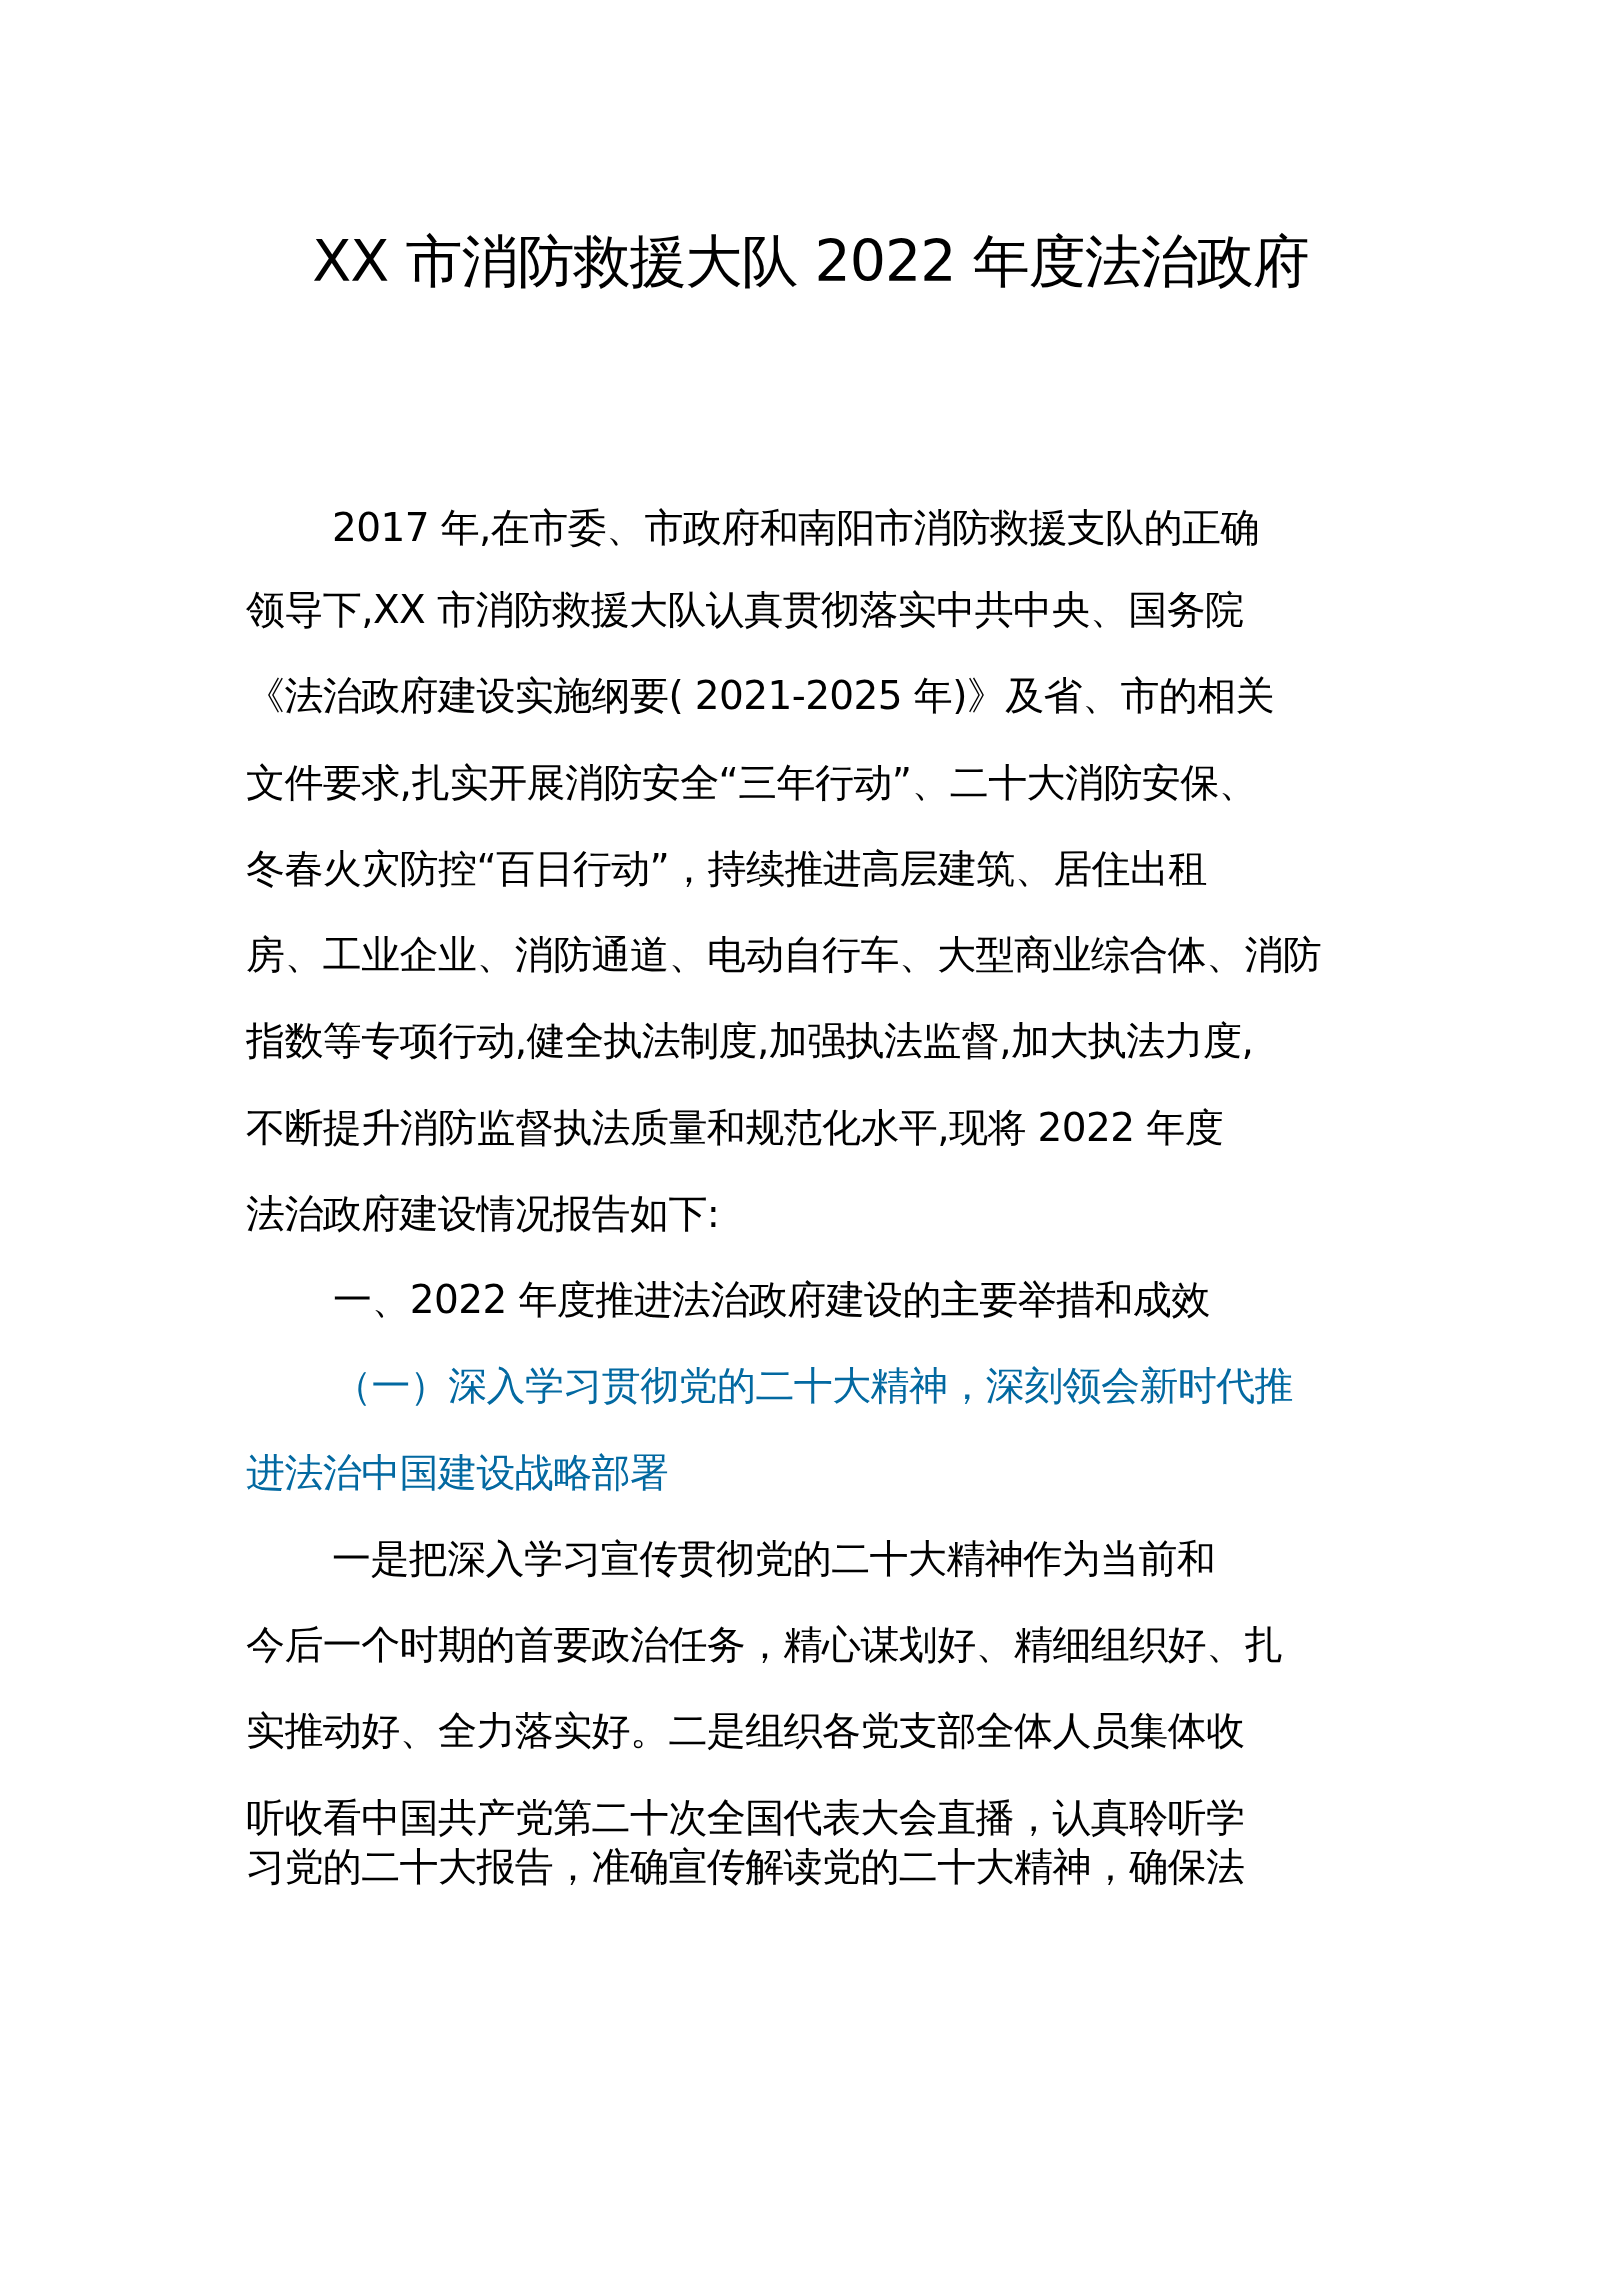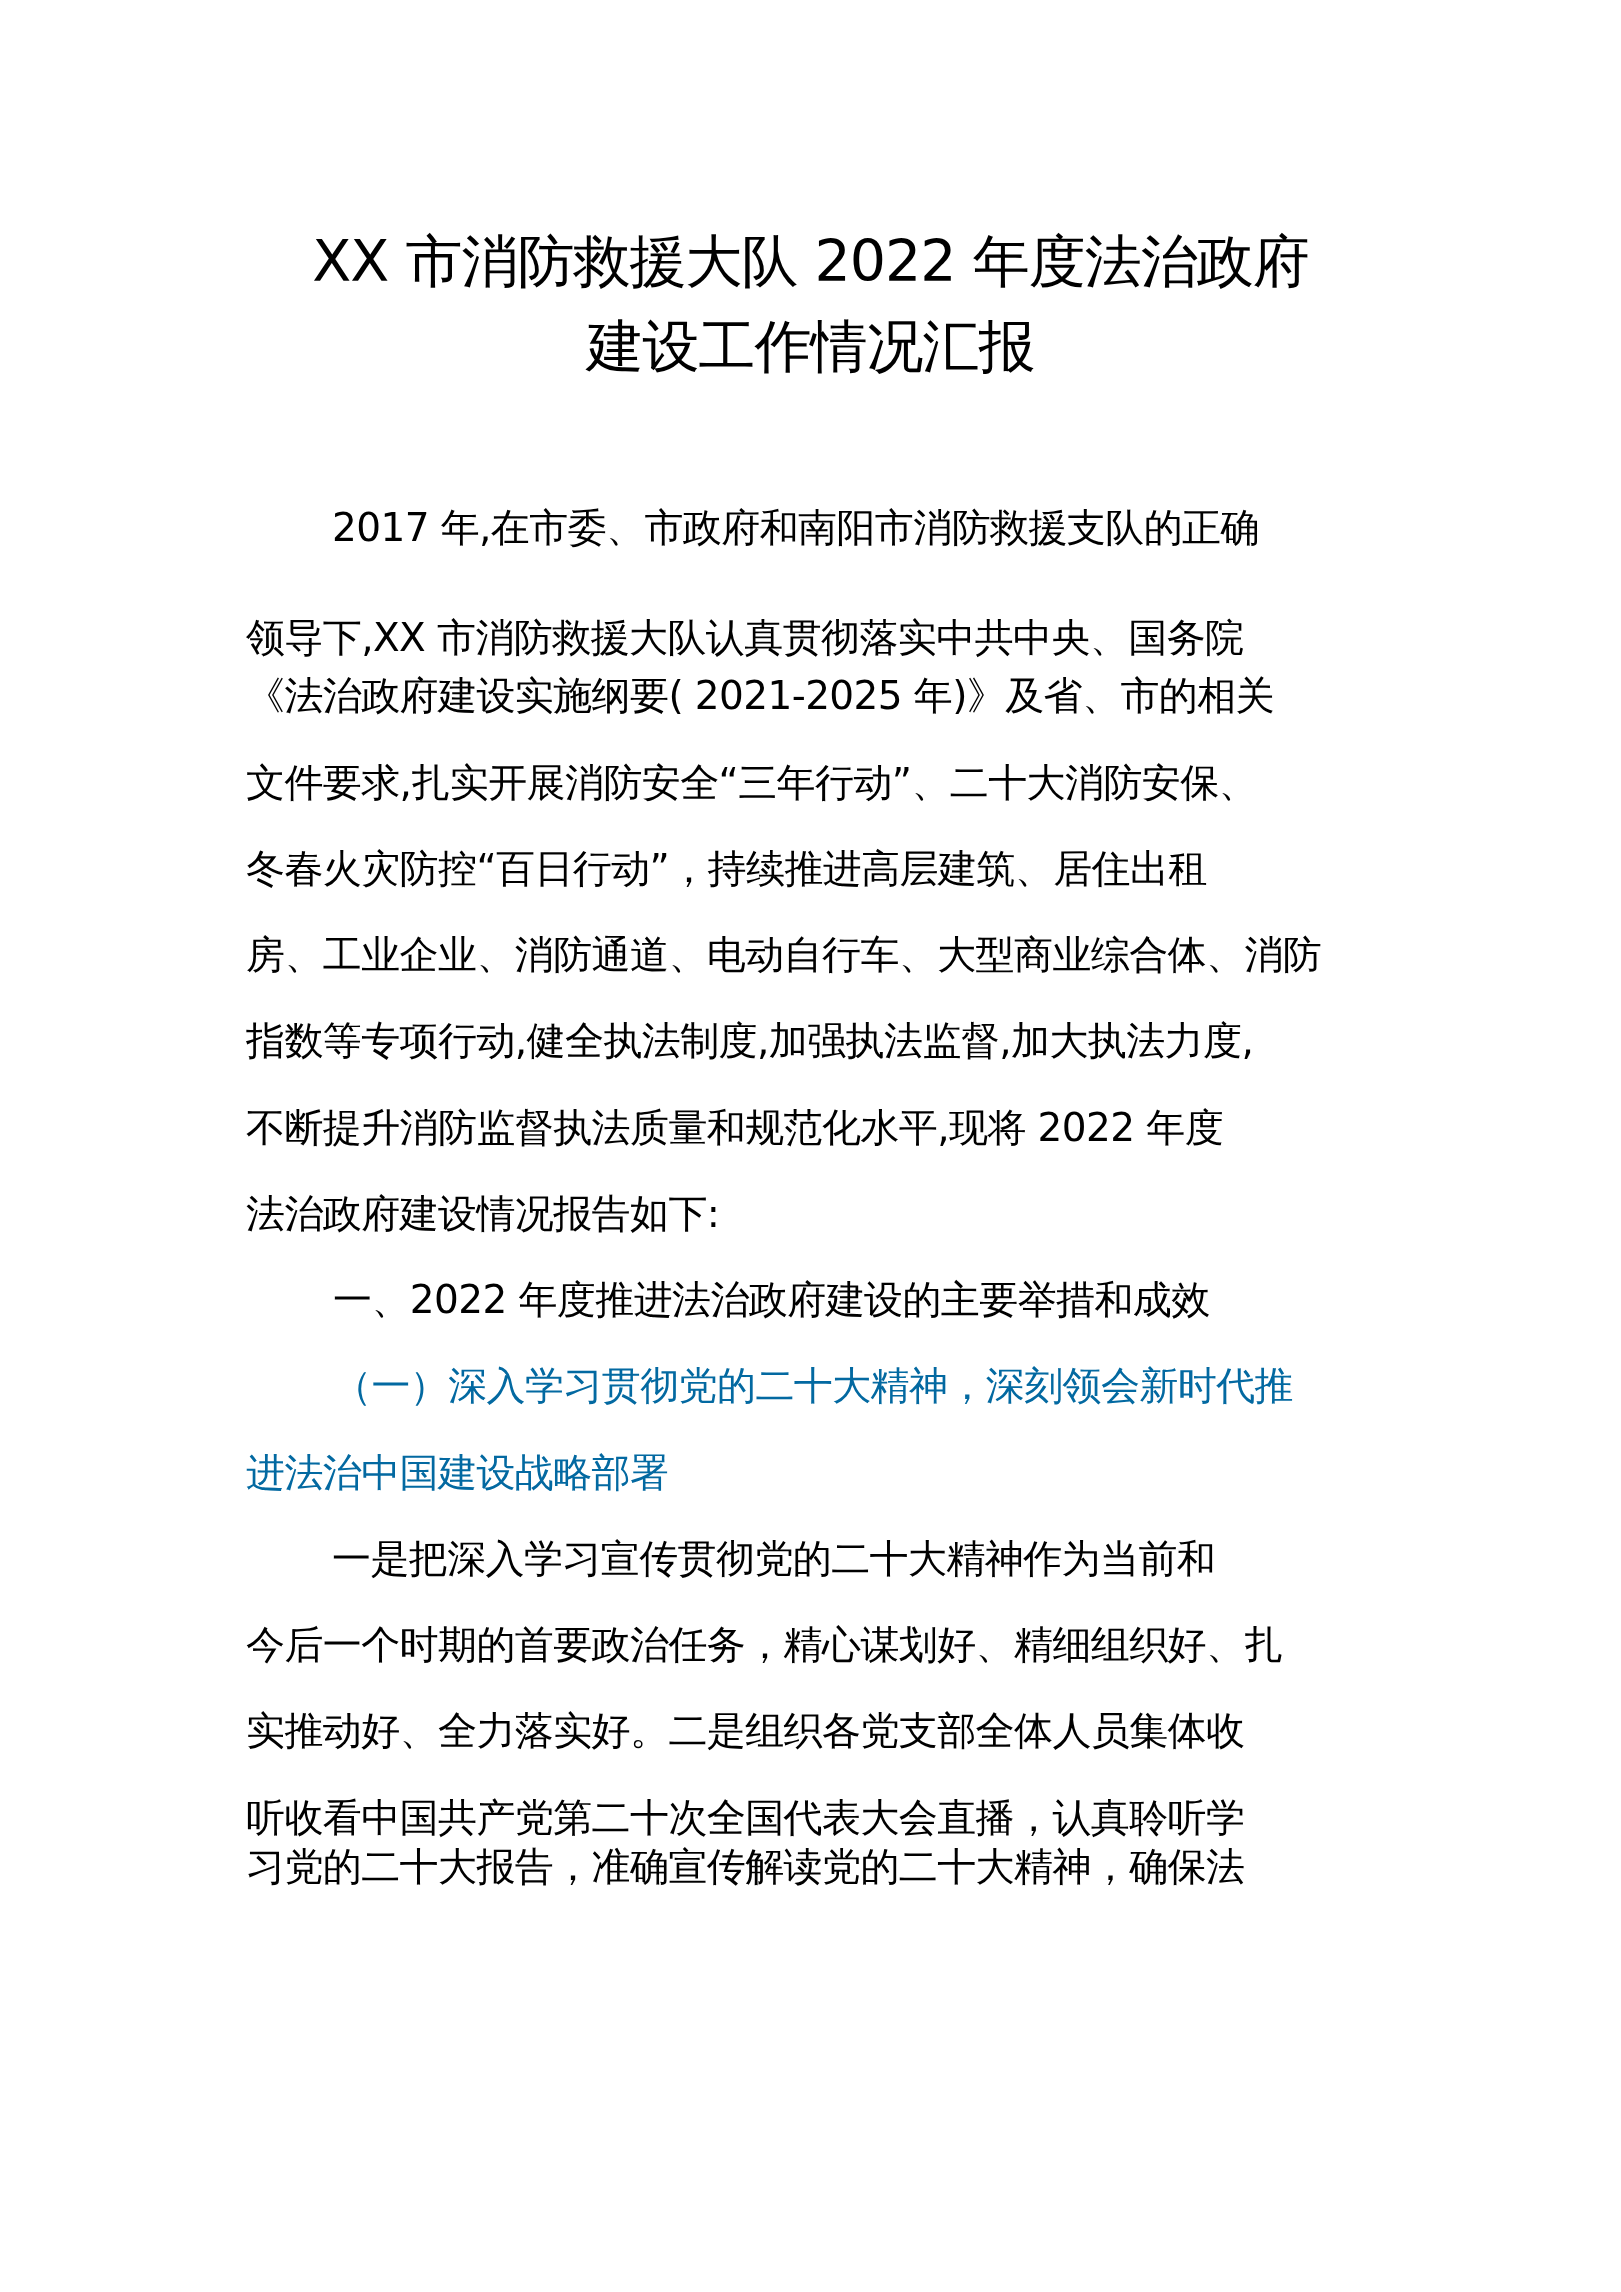--- a/index.html
+++ b/index.html
@@ -13,25 +13,24 @@
   .line { position: absolute; left: 246px; white-space: nowrap;
           font-size: 39px; line-height: 49px; letter-spacing: -0.6px; }
   .gray { color: #0369a1; }
 </style>
 </head>
 <body>
 
 <div class="page">
 
   <div class="title t1">XX 市消防救援大队 2022 年度法治政府</div>
-  <div class="title t2">建设工作情况汇报</div>
 
   <div>
     <div class="line" style="top:503px; left:332px;">2017 年,在市委、市政府和南阳市消防救援支队的正确</div>
-    <div class="line" style="top:585px;margin-top:28px;">领导下,XX 市消防救援大队认真贯彻落实中共中央、国务院</div>
+    <div class="line" style="top:585px;">领导下,XX 市消防救援大队认真贯彻落实中共中央、国务院</div>
     <div class="line" style="top:671px;">《法治政府建设实施纲要( 2021-2025 年)》及省、市的相关</div>
     <div class="line" style="top:758px;">文件要求,扎实开展消防安全“三年行动”、二十大消防安保、</div>
     <div class="line" style="top:844px;">冬春火灾防控“百日行动”，持续推进高层建筑、居住出租</div>
     <div class="line" style="top:930px;">房、工业企业、消防通道、电动自行车、大型商业综合体、消防</div>
     <div class="line" style="top:1016px;">指数等专项行动,健全执法制度,加强执法监督,加大执法力度,</div>
     <div class="line" style="top:1103px;">不断提升消防监督执法质量和规范化水平,现将 2022 年度</div>
     <div class="line" style="top:1189px;">法治政府建设情况报告如下:</div>
   </div>
 
   <div class="line" style="top:1275px; left:333px;">一、2022 年度推进法治政府建设的主要举措和成效</div>

